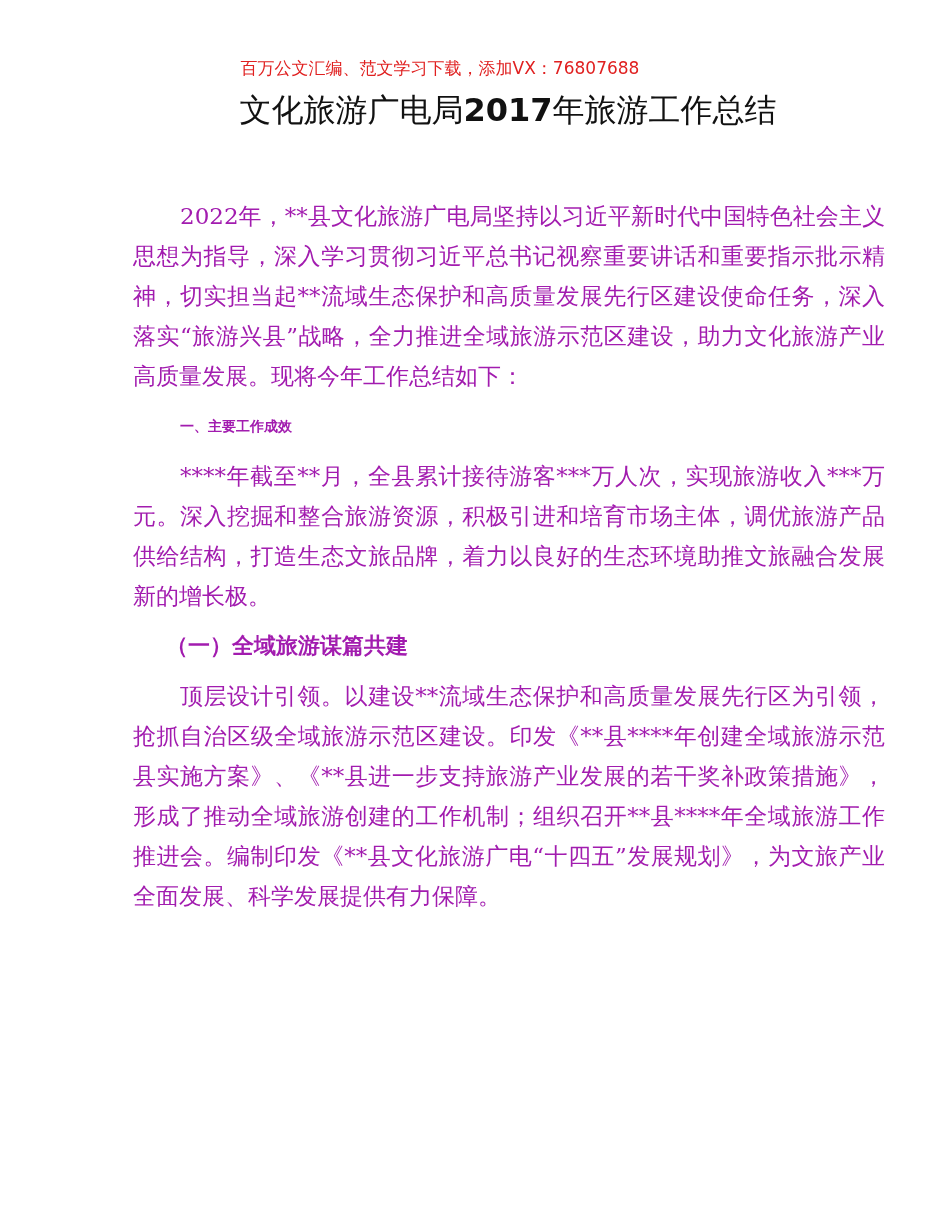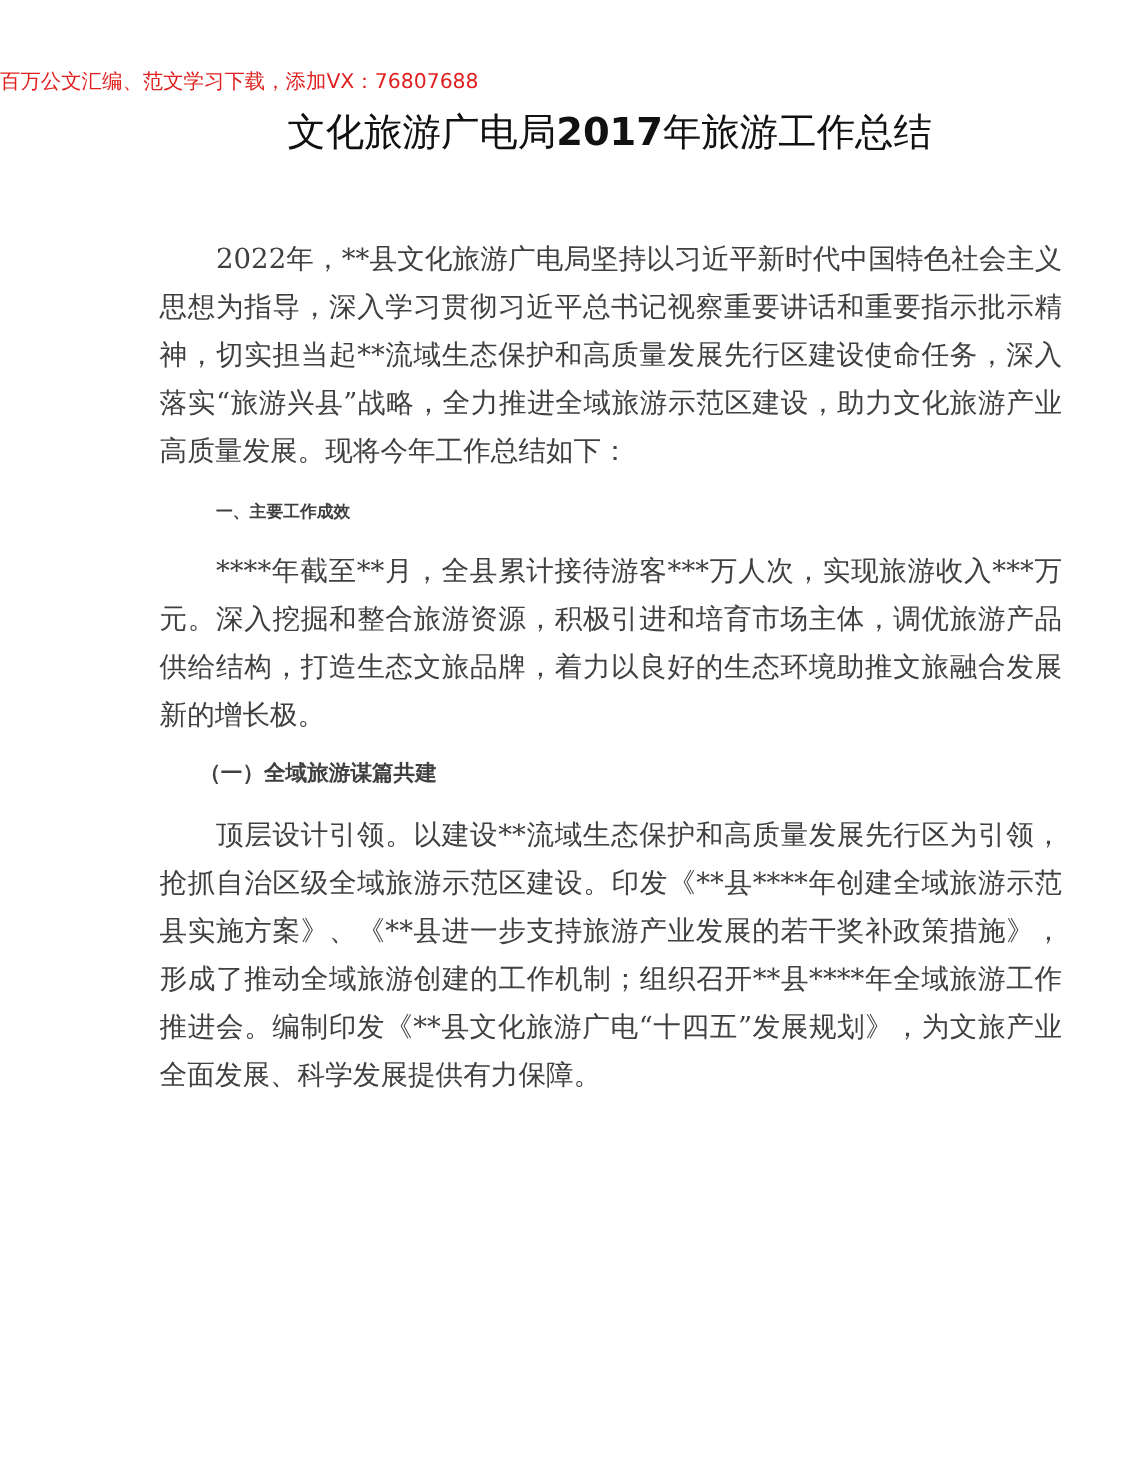--- a/index.html
+++ b/index.html
@@ -1,39 +1,39 @@
 <!DOCTYPE html>
 <html><head>
 <meta charset="utf-8">
 <style>
   html, body { margin: 0; padding: 0; background: #ffffff; }
   body { width: 950px; height: 1230px; position: relative; overflow: hidden; }
   .page { position: absolute; left: 0; top: 0; width: 950px; height: 1230px; background: #fff; }
   .watermark {
-    position: absolute; top: 56px; left: 0; width: 880px; text-align: left;
+    position: absolute; top: 56px; left: 0; width: 880px; text-align: center;
     color: #e02020; font-size: 17px; line-height: 24px;
     font-family: "DejaVu Sans", "Liberation Sans", sans-serif;
   }
   .title {
     position: absolute; top: 88px; left: 0; width: 1016px; text-align: center;
     font-size: 32px; line-height: 44px; color: #111;
     font-family: "DejaVu Sans", "Liberation Sans", sans-serif;
   }
   .title .num { font-weight: bold; }
   .body {
     position: absolute; top: 196px; left: 133px; width: 752px;
     font-family: "DejaVu Serif", "Liberation Serif", serif;
-    font-size: 23px; line-height: 40px; color: #404040;
+    font-size: 23px; line-height: 40px; color: #a21caf;
     text-align: justify; text-justify: inter-character;
   }
   .para { margin: 0; text-indent: 47px; }
   .head1 { margin: 10px 0 10px 0; text-indent: 47px; font-weight: bold;
     font-family: Liberation Sans, sans-serif; font-size: 14px; line-height: 40px; }
   .head2 { margin: 10px 0 10px 0; text-indent: 33px; font-weight: bold;
-    font-family: Liberation Mono, monospace; font-size: 18px; line-height: 40px; }
+    font-family: Liberation Sans, sans-serif; font-size: 22px; line-height: 40px; }
   .gap { height: 14px; }
 </style>
 </head>
 <body>
 
 <div class="page">
   <div class="watermark">百万公文汇编、范文学习下载，添加VX：76807688</div>
 
   <div class="title">
     <span>文化旅游广电局</span><span class="num">2017</span><span>年旅游工作总结</span>

